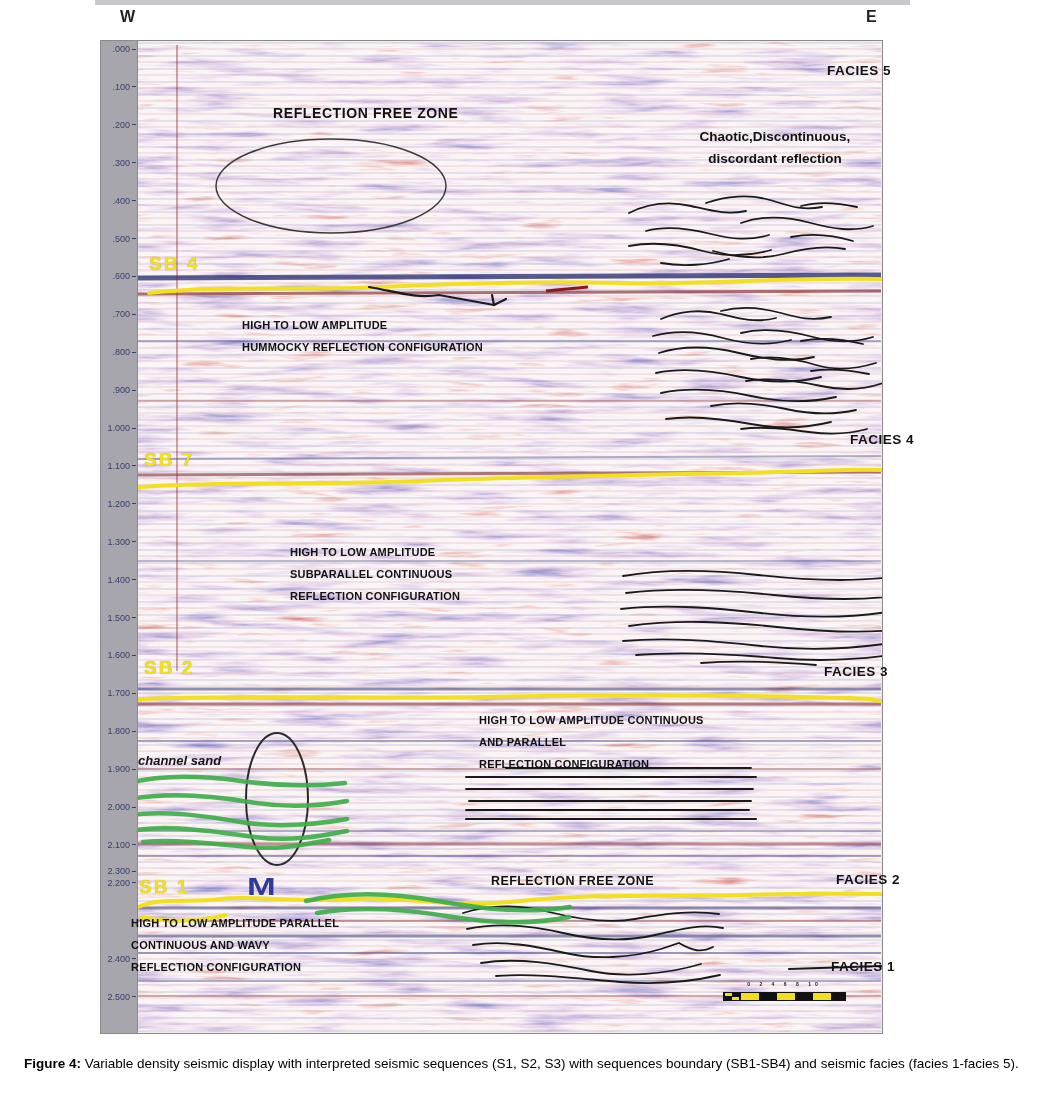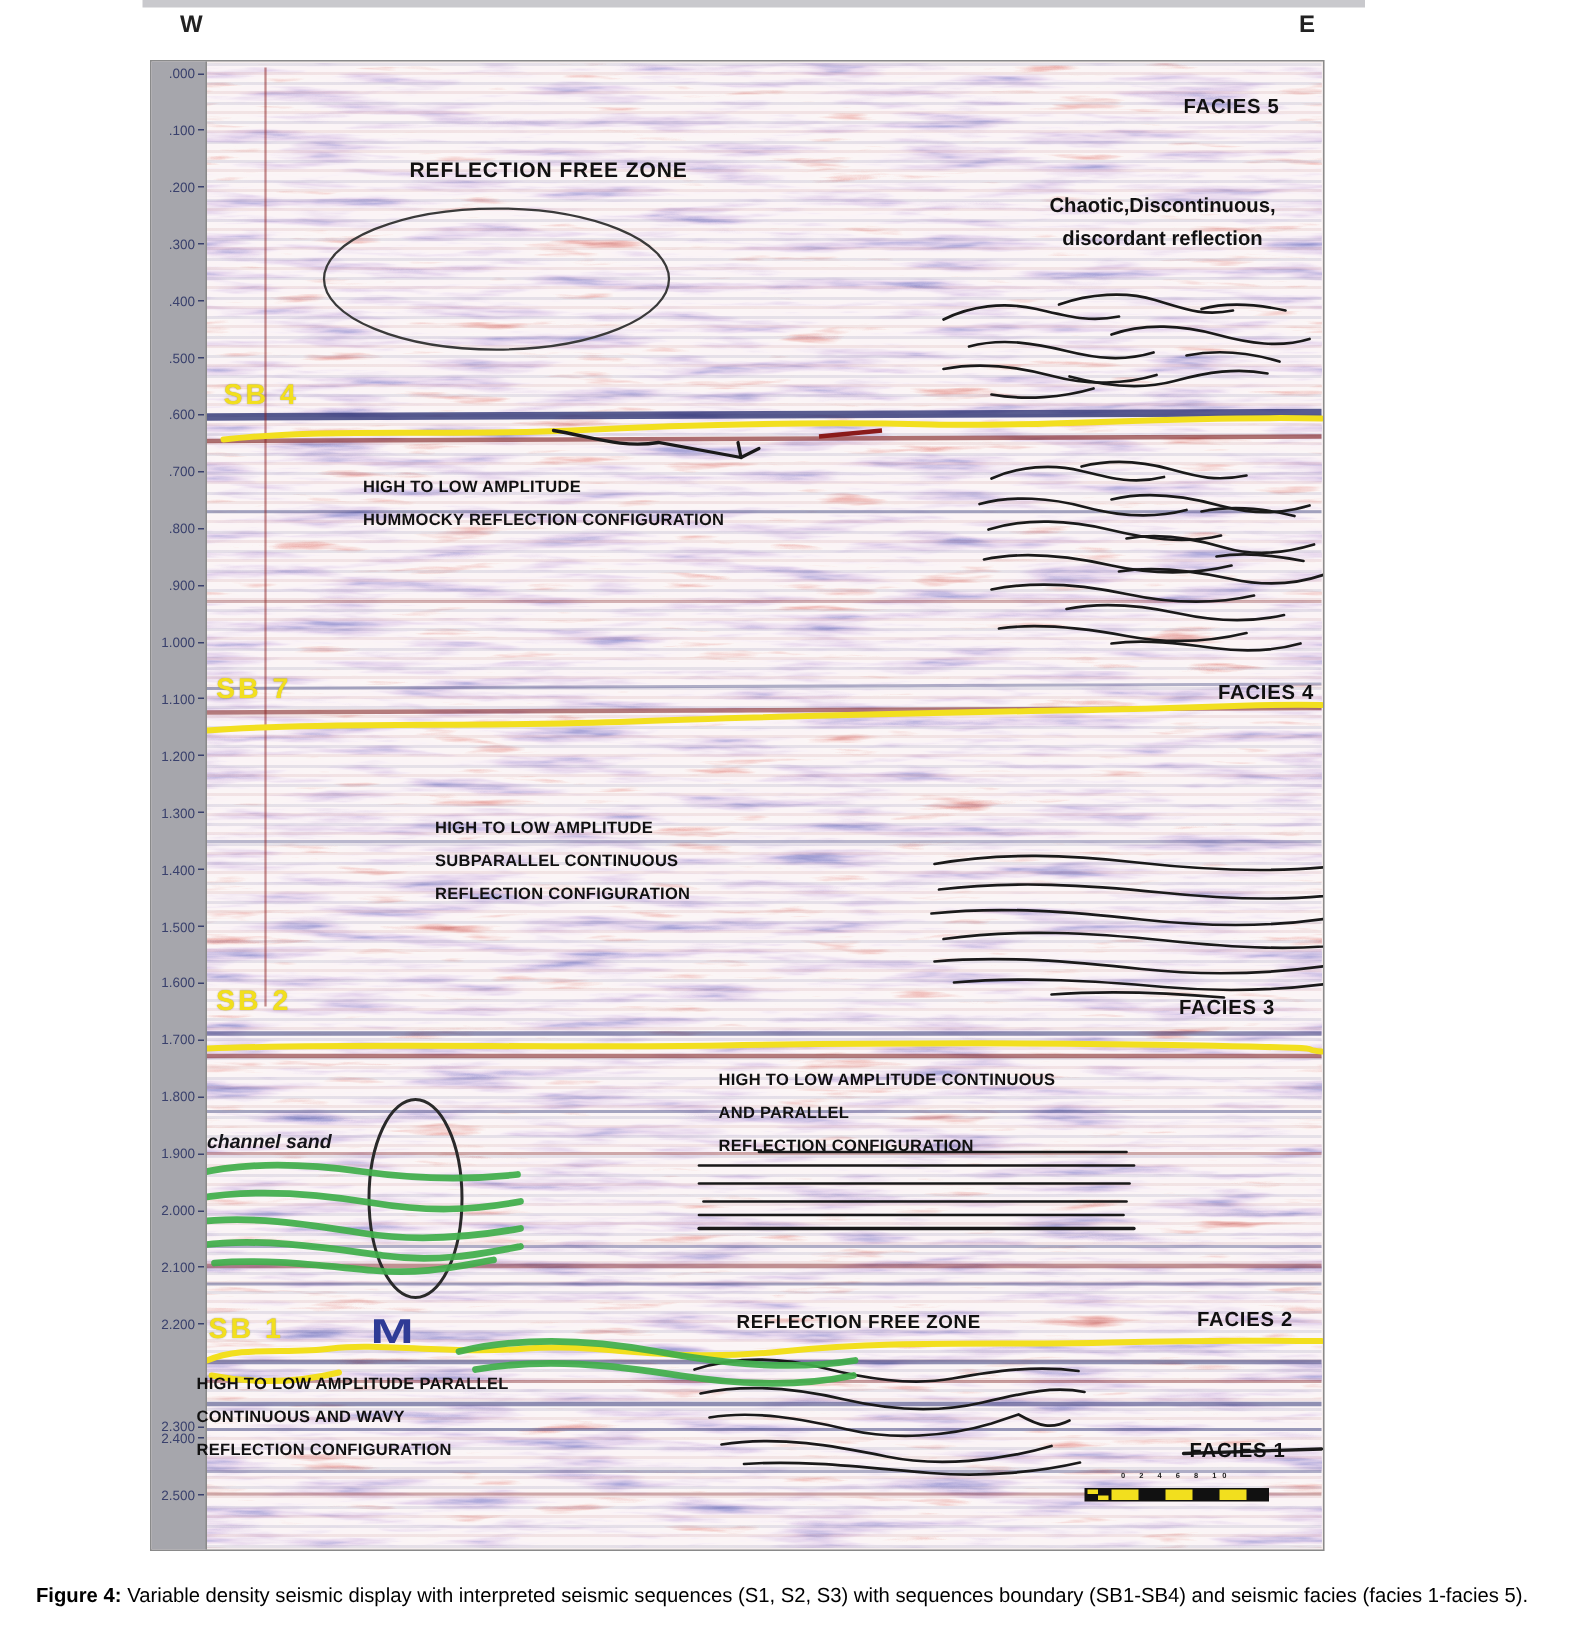--- a/index.html
+++ b/index.html
@@ -27,28 +27,28 @@
       rgba(150,50,50,0.09) 6px 8px, rgba(255,255,255,0) 8px 13px);}
   .axis{position:absolute;left:0;top:0;width:36px;height:992px;background:#a6a6ac;
         border-right:1px solid #8a8a8a;z-index:5;}
   .tick{position:absolute;right:0;width:100%;height:10px;display:flex;align-items:center;
         justify-content:flex-end;gap:2px;}
   .tick-text{font-size:9px;color:#39406c;line-height:10px;}
   .tick-dash{width:4px;height:1px;background:#39406c;margin-right:1px;}
 
   .ann{position:absolute;color:#111;font-weight:bold;z-index:6;white-space:nowrap;}
   .ann.caps{font-size:11px;letter-spacing:0.2px;line-height:22px;}
-  .ann.facies{font-size:13.5px;letter-spacing:0.5px;}
+  .ann.facies{font-size:13.5px;letter-spacing:0.5px;margin-left:38px;}
   .rfz-top{left:172px;top:64px;font-size:14px;letter-spacing:0.6px;}
   .chaotic{left:560px;top:85px;width:228px;text-align:center;white-space:normal;line-height:21.5px;font-size:13.5px;}
   .hummocky{left:141px;top:273px;}
   .subparallel{left:189px;top:500px;}
   .parallel{left:378px;top:668px;}
   .wavy{left:30px;top:871px;}
-  .f5{left:688px;top:22px;} .f4{left:683px;top:413px;padding-left:28px;} .f3{left:685px;top:623px;}
+  .f5{left:688px;top:22px;} .f4{left:683px;top:391px;padding-left:28px;} .f3{left:685px;top:623px;}
   .f2{left:697px;top:831px;} .f1{left:692px;top:918px;}
   .rfz-bottom{left:390px;top:833px;font-size:12.5px;letter-spacing:0.4px;}
   .channel-sand{left:37px;top:712px;font-size:13px;font-style:italic;font-weight:bold;color:#15151a;}
   .sb-label{position:absolute;color:var(--horizon-yellow);font-size:19px;font-weight:bold;z-index:6;
             letter-spacing:2px;text-shadow:0 0 1px rgba(90,80,0,0.55);}
   .sb4{left:48px;top:212px;} .sb3{left:43px;top:408px;} .sb2{left:43px;top:616px;} .sb1{left:38px;top:835px;}
   .m-marker{position:absolute;left:146px;top:833px;font-size:23px;font-weight:bold;color:#2f3b96;
             transform:scaleX(1.5);transform-origin:left;z-index:6;}
   .scale-text{position:absolute;left:622px;top:940px;width:123px;font-size:5px;letter-spacing:4px;
               color:#222;z-index:6;text-align:center;font-weight:bold;}
@@ -307,21 +307,21 @@
           <span class="tick-dash"></span>
         </div>
         <div class="tick" style="top: 798.9px;">
           <span class="tick-text">2.100</span>
           <span class="tick-dash"></span>
         </div>
         <div class="tick" style="top: 836.8px;">
           <span class="tick-text">2.200</span>
           <span class="tick-dash"></span>
         </div>
-        <div class="tick" style="top: 905px;">
+        <div class="tick" style="top: 825px;">
           <span class="tick-text">2.300</span>
           <span class="tick-dash"></span>
         </div>
         <div class="tick" style="top: 912.6px;">
           <span class="tick-text">2.400</span>
           <span class="tick-dash"></span>
         </div>
         <div class="tick" style="top: 950.5px;">
           <span class="tick-text">2.500</span>
           <span class="tick-dash"></span>

